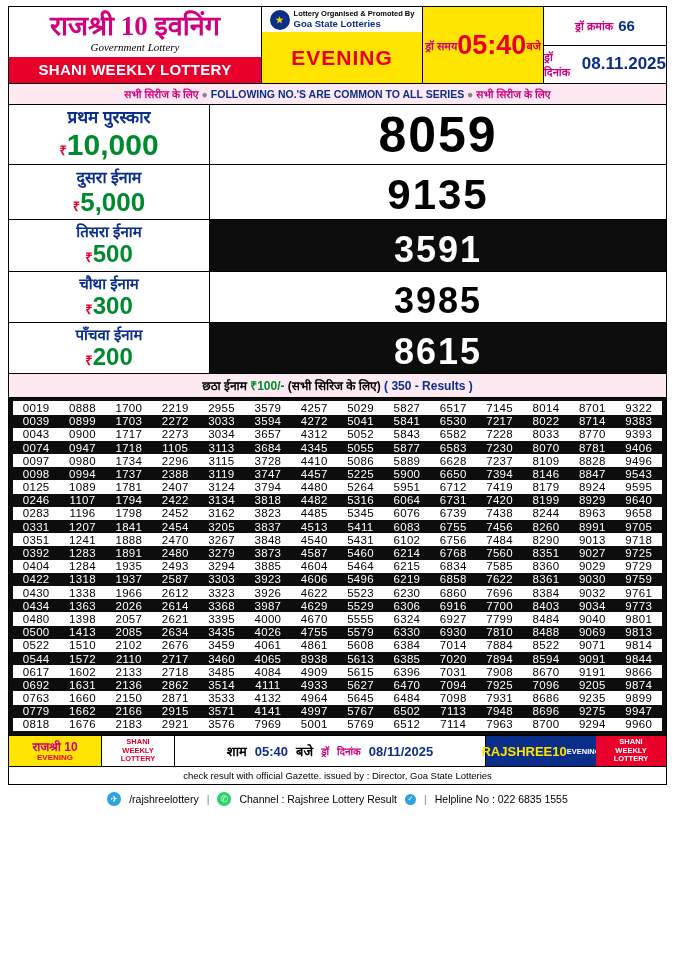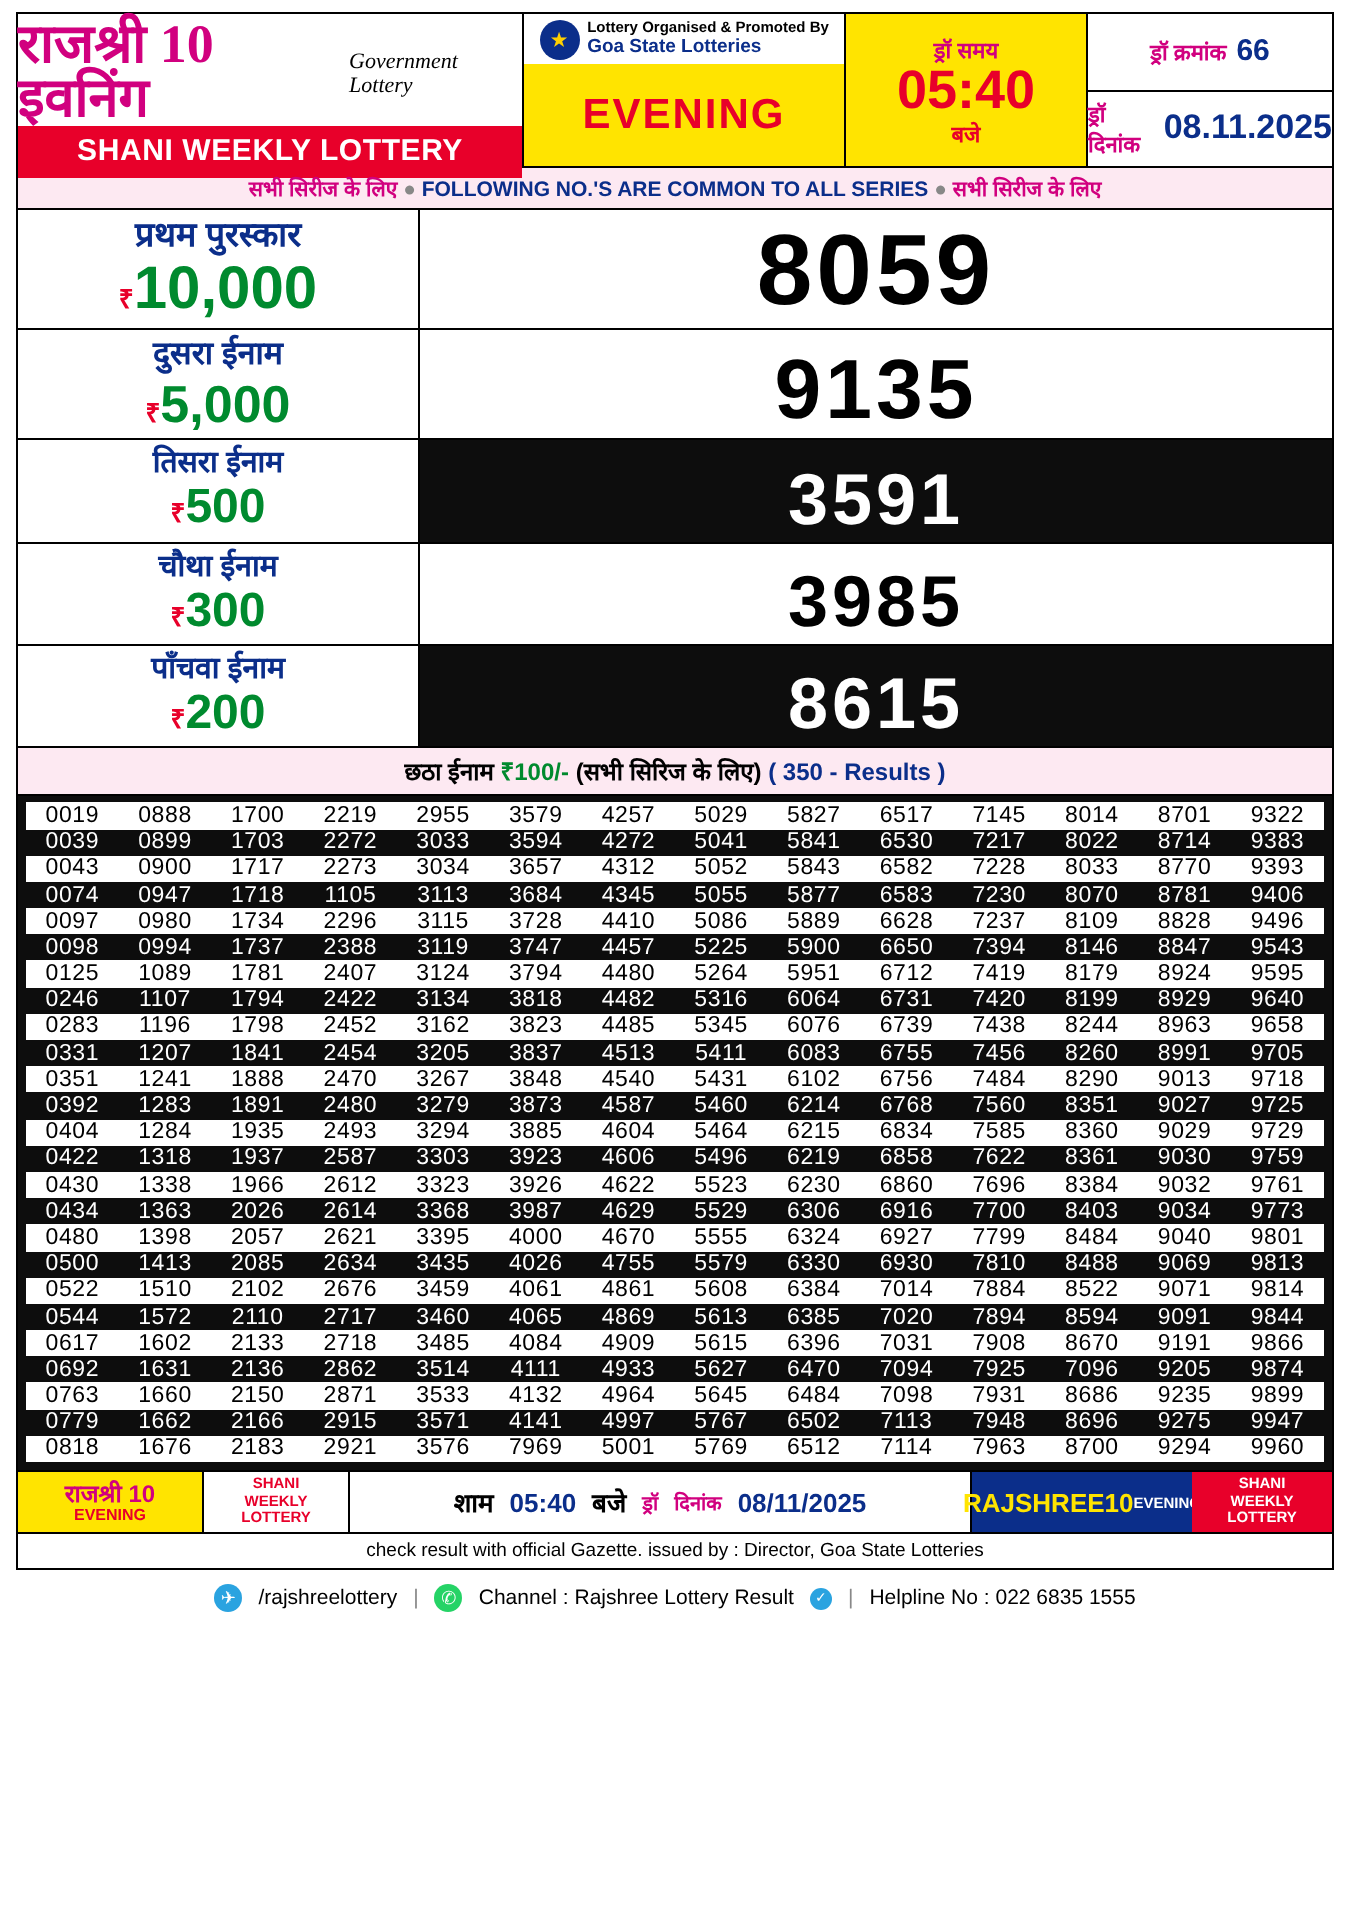--- a/index.html
+++ b/index.html
@@ -1,31 +1,31 @@
 <!DOCTYPE html>
 <html><head>
 <meta charset="utf-8">
 <style>
   html,body{margin:0;padding:0;background:#fff;}
   body{width:675px;height:954px;font-family:"Liberation Sans",sans-serif;}
   .sheet{width:675px;height:954px;position:relative;box-sizing:border-box;padding:6px 8px 4px 8px;}
   
   .hdr{display:flex;border:1px solid #000;height:78px;box-sizing:border-box;}
   .hdr-left{width:252px;display:flex;flex-direction:column;border-right:1px solid #000;}
-  .hdr-l-top{background:#fff;flex:1;display:flex;flex-direction:row;align-items:center;justify-content:center;padding-top:2px;}
+  .hdr-l-top{background:#fff;flex:1;display:flex;flex-direction:column;align-items:center;justify-content:center;padding-top:2px;}
   .brand{font-family:"Liberation Serif",serif;font-weight:bold;font-size:27px;color:#d1007f;line-height:1;letter-spacing:0px;}
   .brand-sub{font-family:"Liberation Serif",serif;font-style:italic;font-size:11px;color:#000;margin-top:1px;}
   .hdr-l-bot{background:#e8002a;color:#fff;font-weight:bold;font-size:15px;text-align:center;padding:4px 0 5px;letter-spacing:.3px;}
   .hdr-mid{width:160px;display:flex;flex-direction:column;border-right:1px solid #000;}
   .org{display:flex;align-items:center;justify-content:center;gap:4px;padding:3px 2px 2px;}
   .org-txt{font-size:7.5px;line-height:1.15;color:#000;font-weight:bold;}
   .org-txt .big{font-size:9.5px;color:#0b2e8a;font-weight:bold;}
   .logo{width:20px;height:20px;border-radius:50%;background:#0b2e8a;color:#ffd000;font-size:9px;display:flex;align-items:center;justify-content:center;font-weight:bold;}
   .evening{background:#ffe400;color:#e8002a;font-weight:bold;font-size:21px;text-align:center;flex:1;display:flex;align-items:center;justify-content:center;letter-spacing:1px;}
-  .hdr-time{width:120px;background:#ffe400;border-right:1px solid #000;display:flex;flex-direction:column;align-items:center;justify-content:center;}
+  .hdr-time{width:120px;background:#ffe400;border-right:1px solid #000;display:flex;align-items:center;justify-content:center;}
   .t-lbl{font-size:11px;color:#d1007f;font-weight:bold;}
   .t-val{font-size:27px;color:#e8002a;font-weight:bold;line-height:1;}
   .t-unit{font-size:11px;color:#e8002a;font-weight:bold;}
   .hdr-draw{flex:1;display:flex;flex-direction:column;}
   .d-row{flex:1;display:flex;align-items:center;justify-content:center;gap:5px;}
   .d-row.top{border-bottom:1px solid #000;}
   .d-lbl{font-size:11px;color:#d1007f;font-weight:bold;}
   .d-val{font-size:15px;color:#0b2e8a;font-weight:bold;}
   .d-val.date{font-size:17px;text-align:right;}
   
@@ -497,21 +497,21 @@
             <td>9071</td>
             <td>9814</td>
           </tr>
           <tr>
             <td>0544</td>
             <td>1572</td>
             <td>2110</td>
             <td>2717</td>
             <td>3460</td>
             <td>4065</td>
-            <td>4869</td>
+            <td>8938</td>
             <td>5613</td>
             <td>6385</td>
             <td>7020</td>
             <td>7894</td>
             <td>8594</td>
             <td>9091</td>
             <td>9844</td>
           </tr>
           <tr>
             <td>0617</td>

